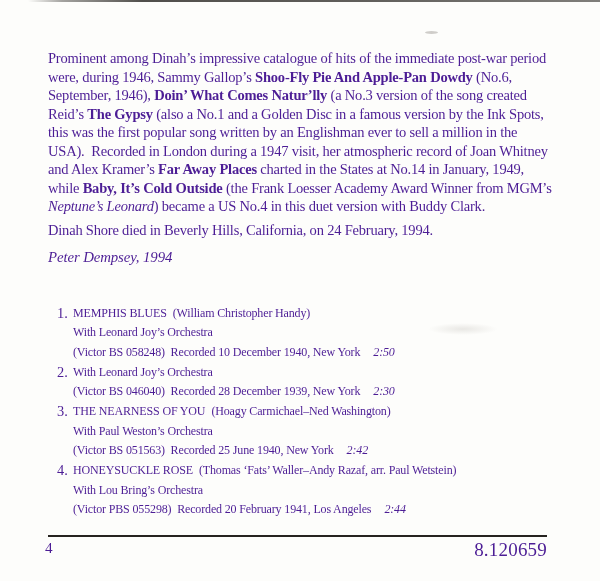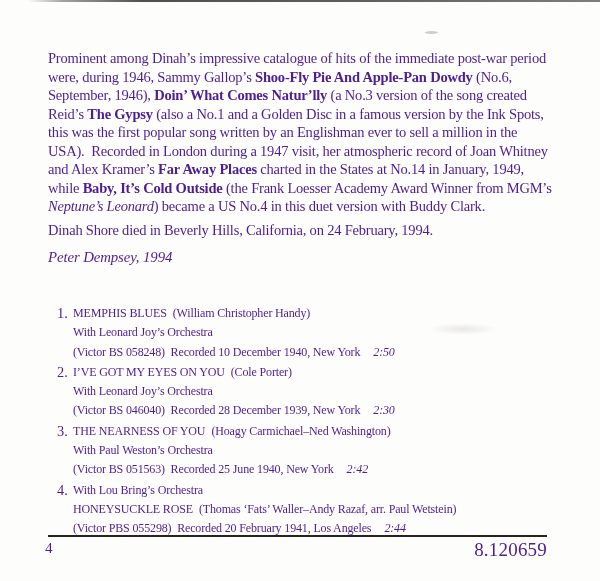--- a/index.html
+++ b/index.html
@@ -73,36 +73,35 @@
 
     <div class="track">
       <span class="track-num">1.</span>
       <div class="track-line"><span>MEMPHIS BLUES</span><span class="track-composer">(William Christopher Handy)</span></div>
       <div class="track-line">With Leonard Joy’s Orchestra</div>
       <div class="track-line"><span>(Victor BS 058248)  Recorded 10 December 1940, New York</span><span class="track-time">2:50</span></div>
     </div>
 
     <div class="track">
       <span class="track-num">2.</span>
-      <div class="track-line"><span>I’VE GOT MY EYES ON YOU</span><span class="track-composer">(Cole Porter)</span></div>
       <div class="track-line">With Leonard Joy’s Orchestra</div>
       <div class="track-line"><span>(Victor BS 046040)  Recorded 28 December 1939, New York</span><span class="track-time">2:30</span></div>
     </div>
 
     <div class="track">
       <span class="track-num">3.</span>
       <div class="track-line"><span>THE NEARNESS OF YOU</span><span class="track-composer">(Hoagy Carmichael–Ned Washington)</span></div>
       <div class="track-line">With Paul Weston’s Orchestra</div>
       <div class="track-line"><span>(Victor BS 051563)  Recorded 25 June 1940, New York</span><span class="track-time">2:42</span></div>
     </div>
 
     <div class="track">
       <span class="track-num">4.</span>
+      <div class="track-line"><span>HONEYSUCKLE ROSE</span><span class="track-composer">(Thomas ‘Fats’ Waller–Andy Razaf, arr. Paul Wetstein)</span></div>
       <div class="track-line">With Lou Bring’s Orchestra</div>
-      <div class="track-line"><span>HONEYSUCKLE ROSE</span><span class="track-composer">(Thomas ‘Fats’ Waller–Andy Razaf, arr. Paul Wetstein)</span></div>
       <div class="track-line"><span>(Victor PBS 055298)  Recorded 20 February 1941, Los Angeles</span><span class="track-time">2:44</span></div>
     </div>
 
   </div>
 
   <div class="footer-rule"></div>
   <div class="page-num">4</div>
   <div class="catalog-num">8.120659</div>
 
 </div>

